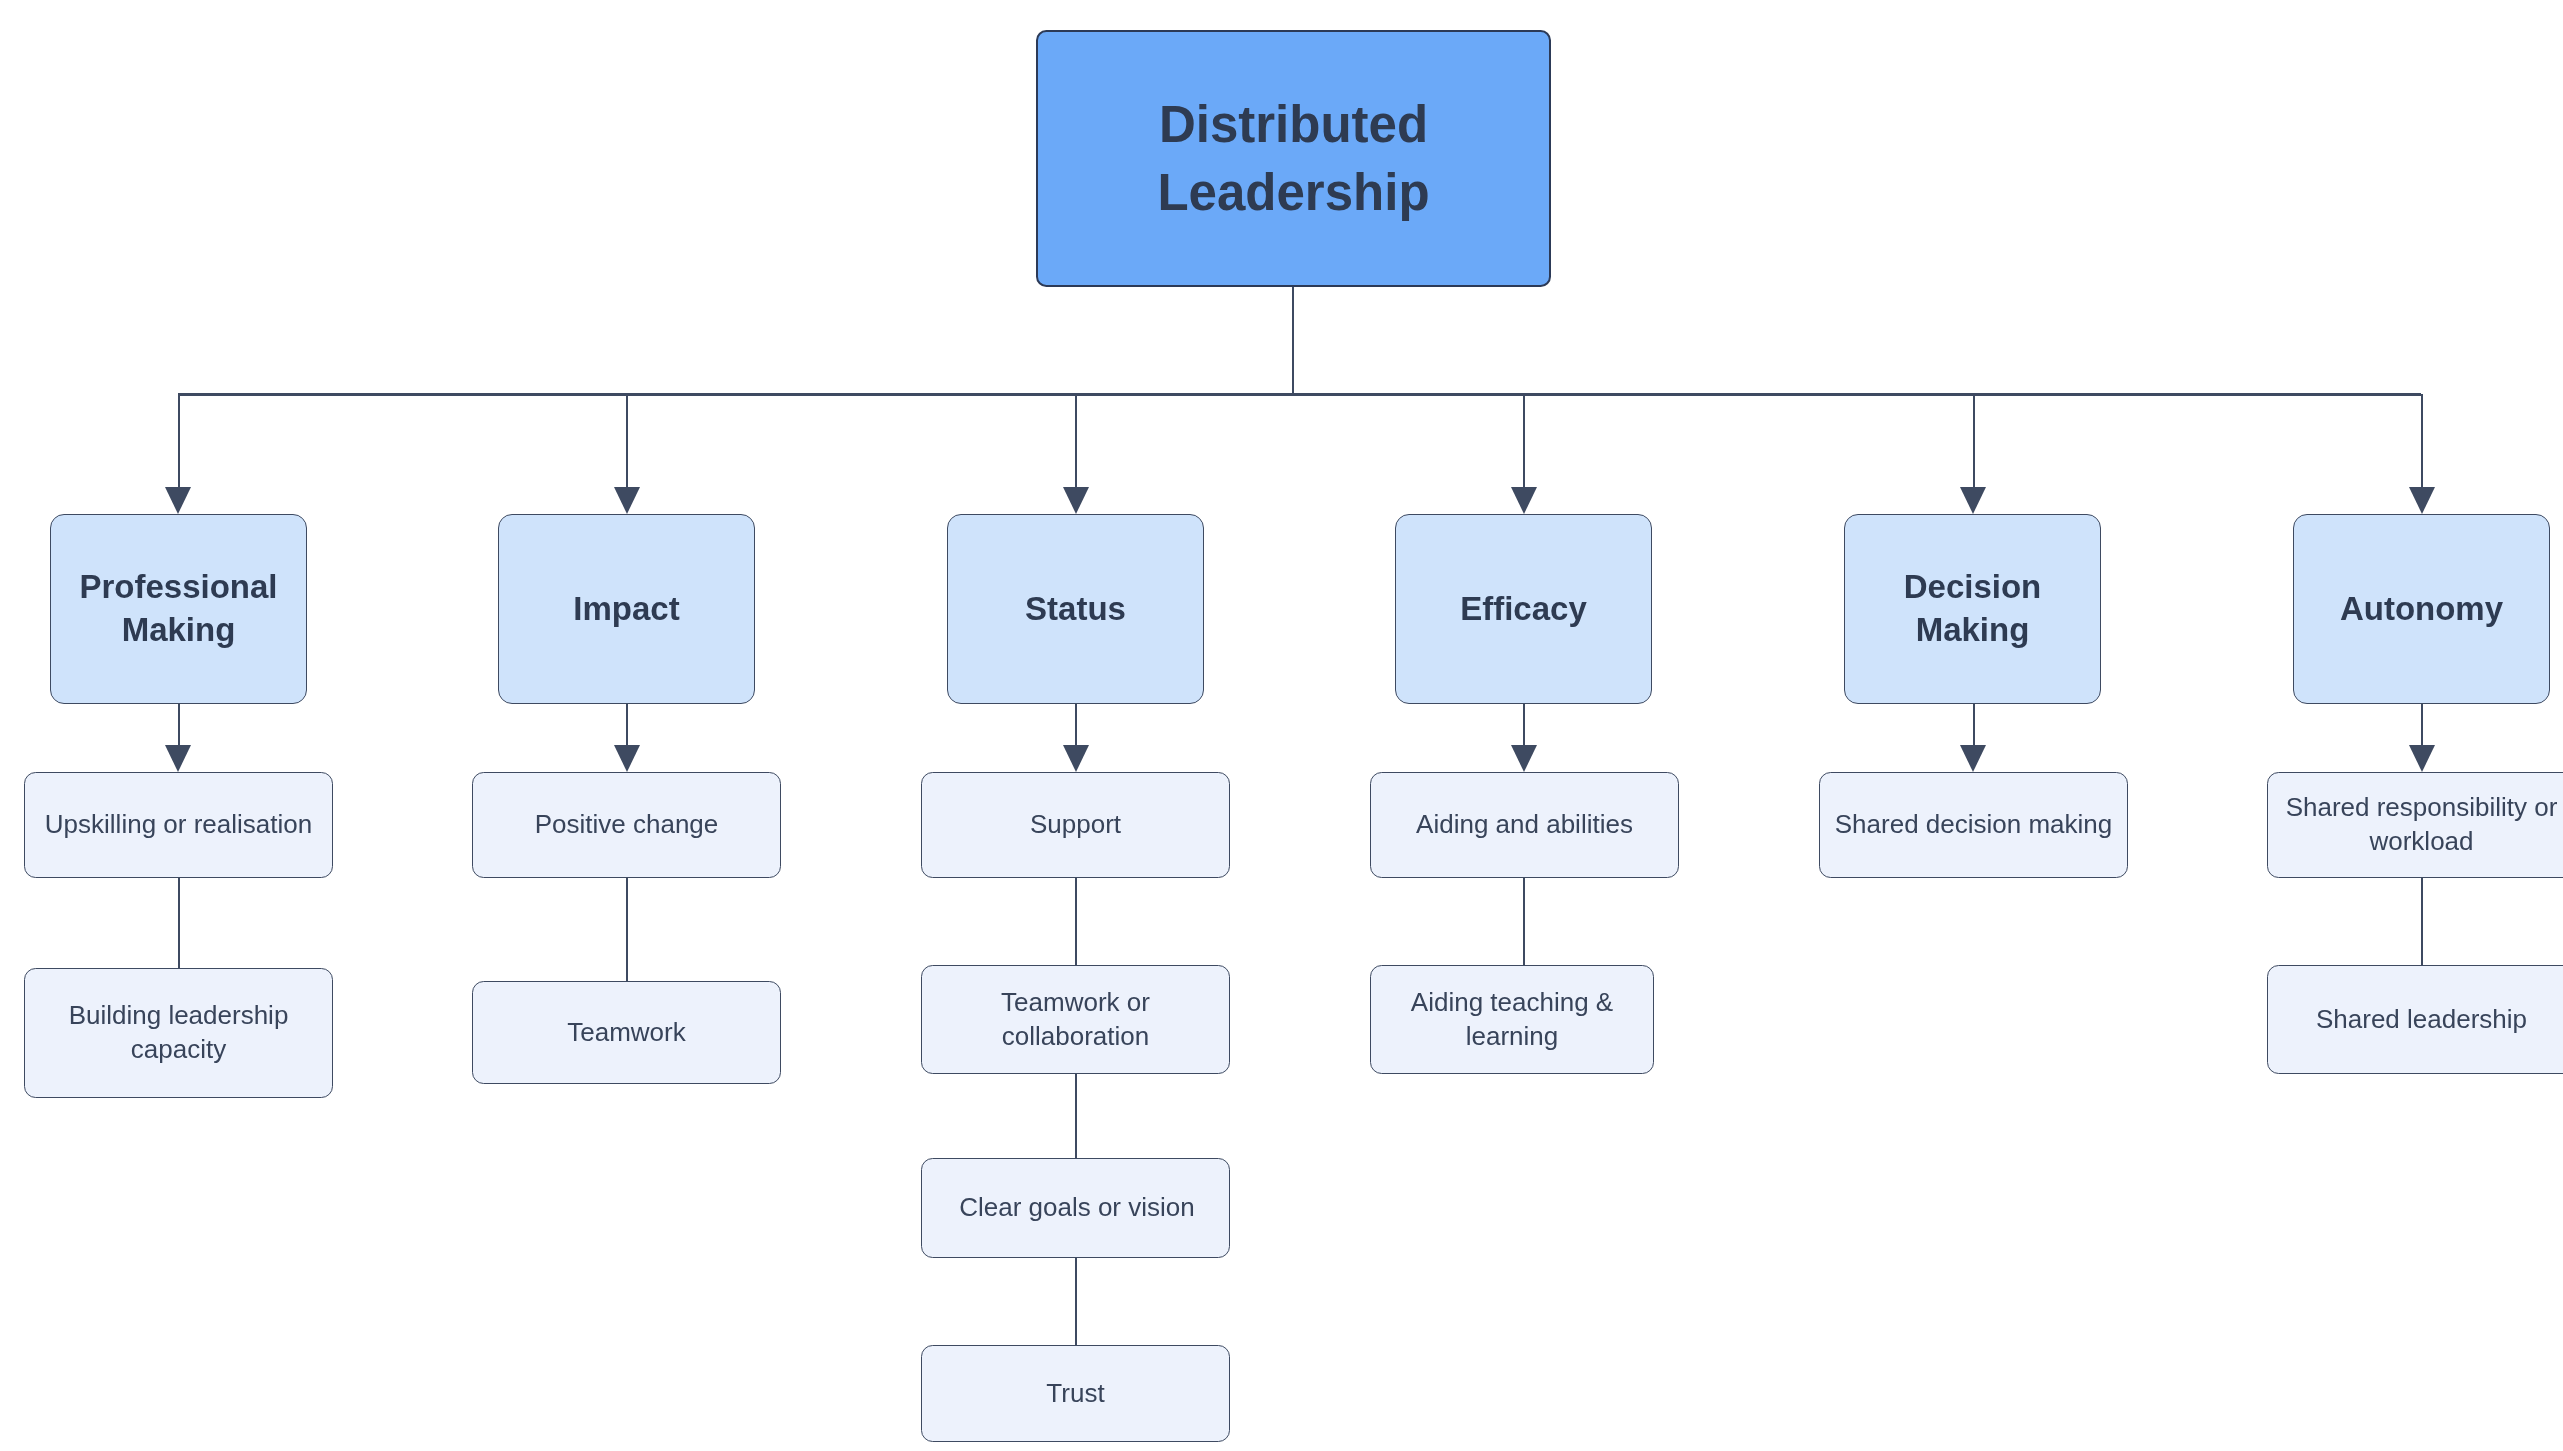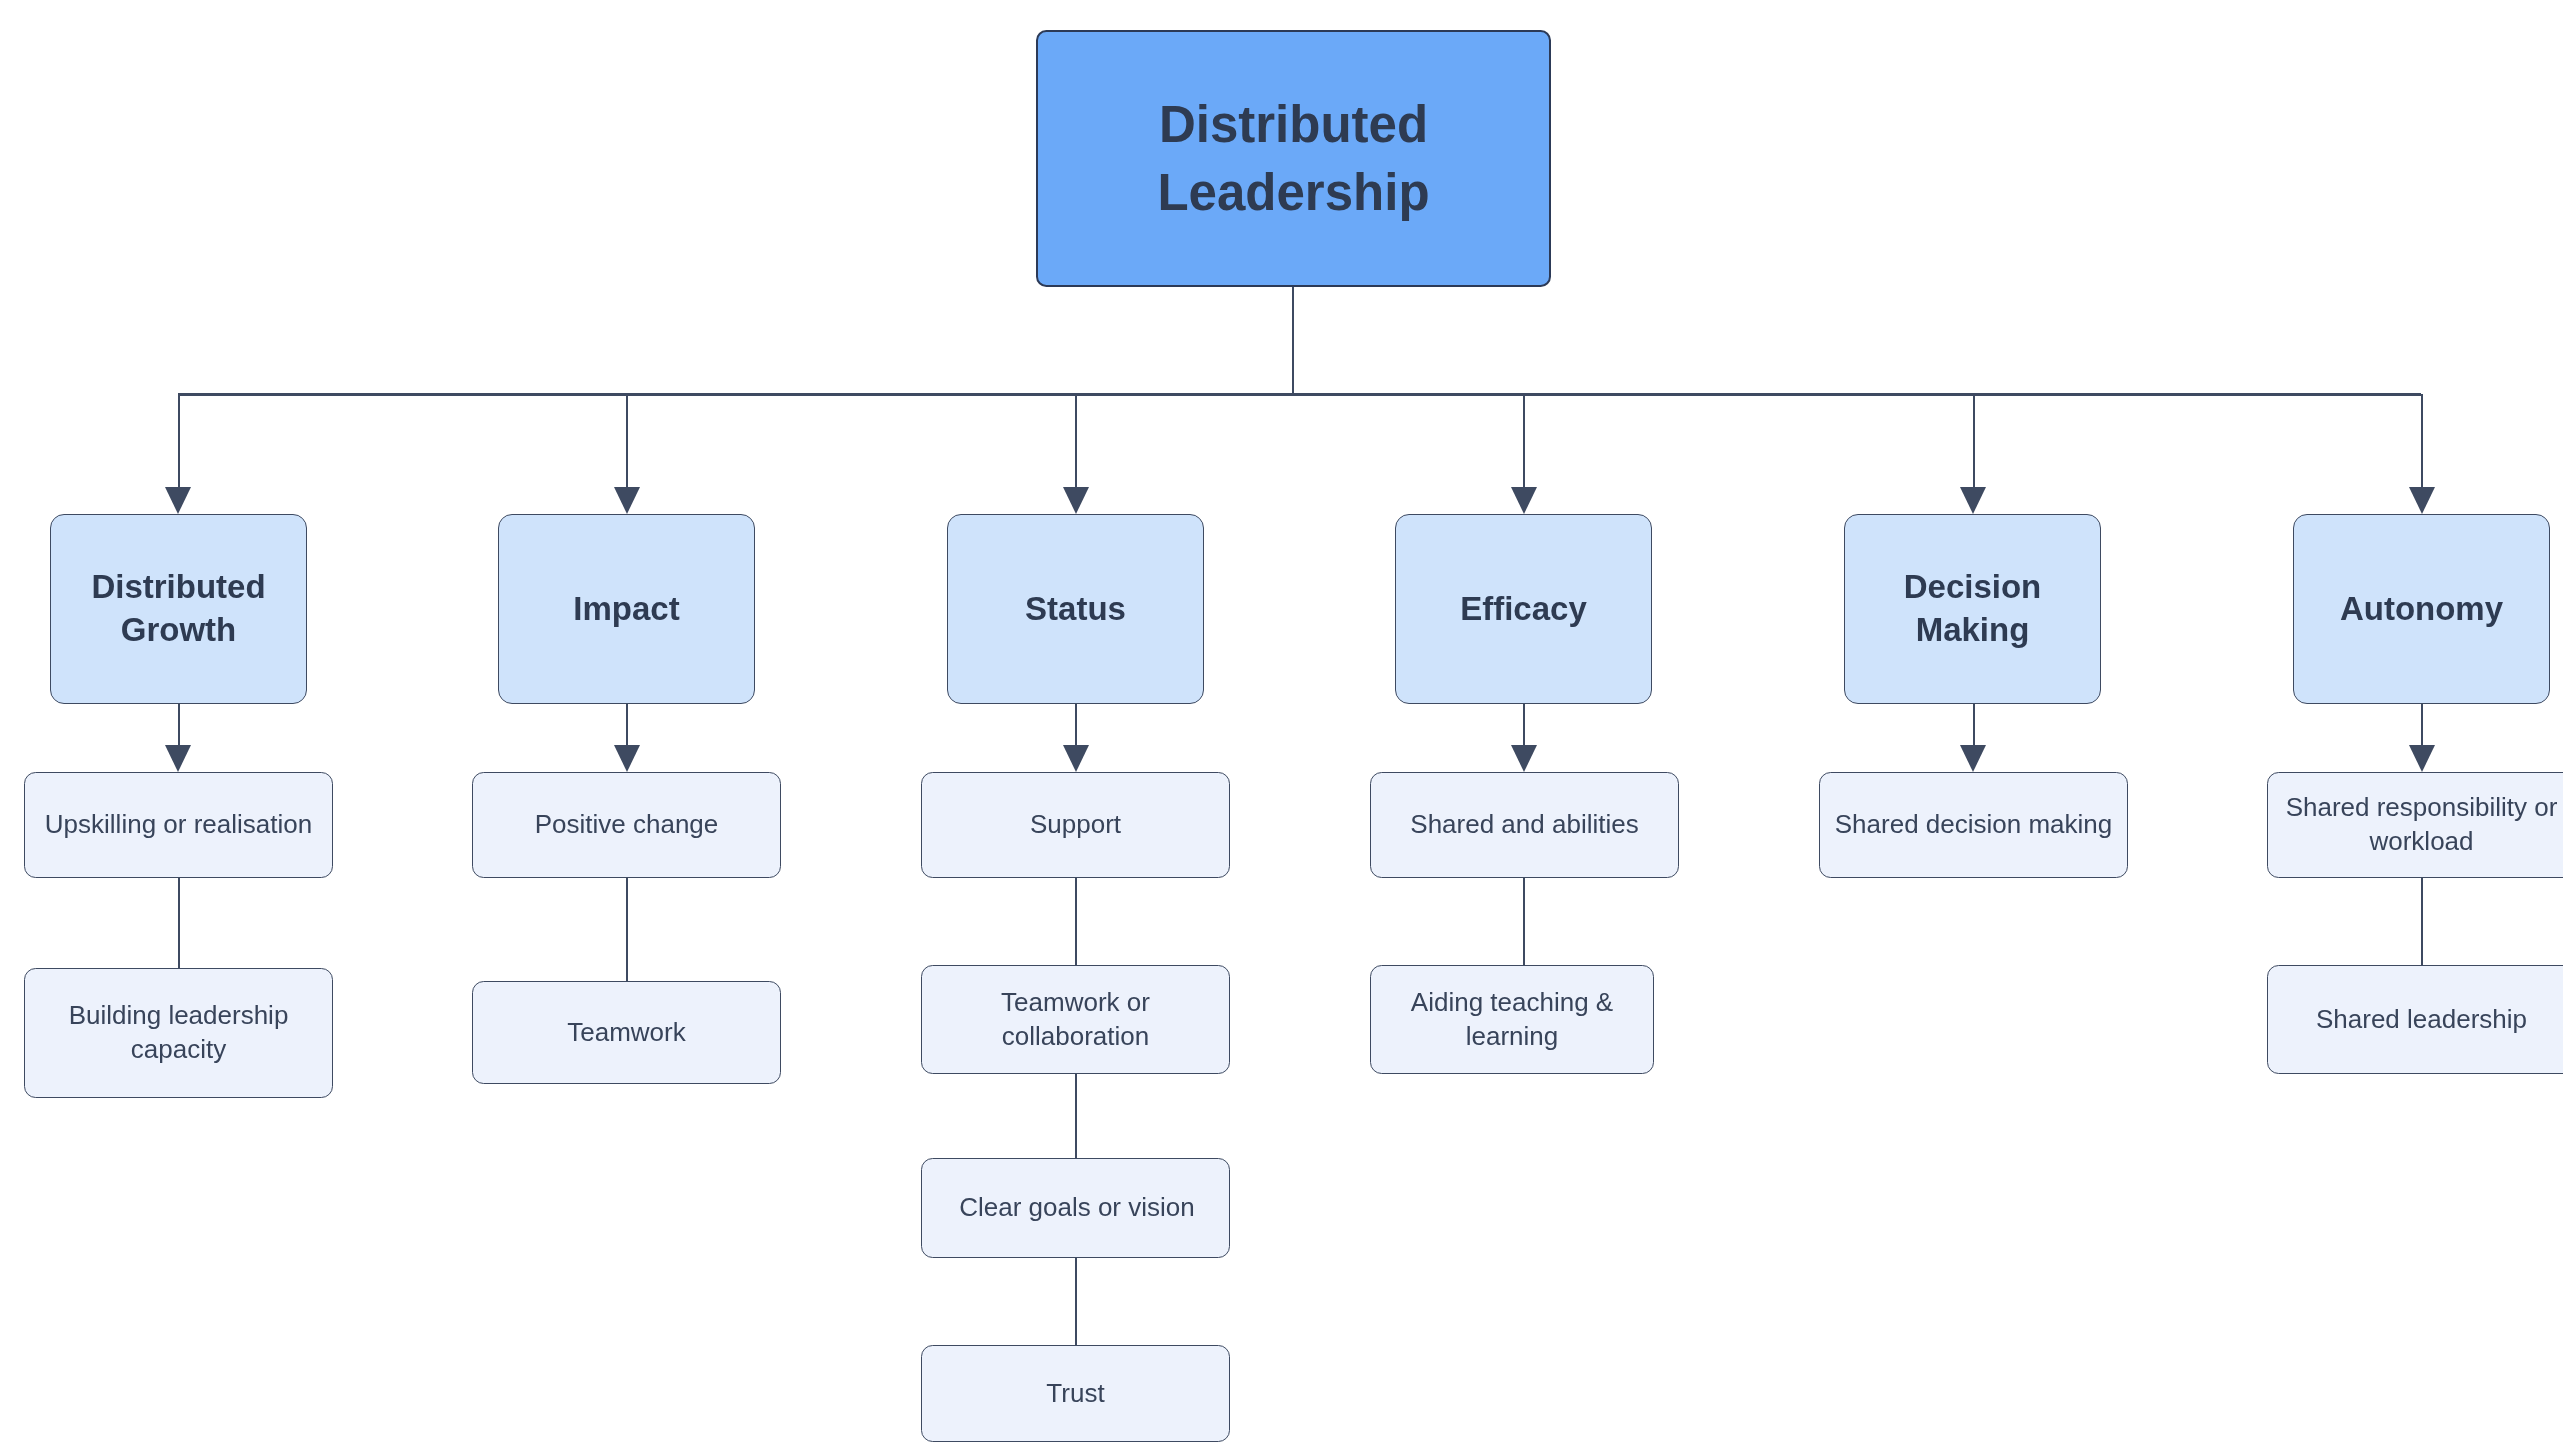--- a/index.html
+++ b/index.html
@@ -69,21 +69,21 @@
   <div class="line vline" style="left:1973px; top:394px; height:95px;"></div>
   <div class="arrowhead" style="left:1960px; top:487px;"></div>
   <div class="line vline" style="left:2421px; top:394px; height:95px;"></div>
   <div class="arrowhead" style="left:2409px; top:487px;"></div>
 
   <div class="node root-node" style="left:1036px; top:30px; width:515px; height:257px;">
     <span>Distributed Leadership</span>
   </div>
 
   <div class="node branch-node" style="left:50px; top:514px; width:257px; height:190px;">
-    <span>Distributed Growth</span>
+    <span>Professional Making</span>
   </div>
   <div class="node branch-node" style="left:498px; top:514px; width:257px; height:190px;">
     <span>Impact</span>
   </div>
   <div class="node branch-node" style="left:947px; top:514px; width:257px; height:190px;">
     <span>Status</span>
   </div>
   <div class="node branch-node" style="left:1395px; top:514px; width:257px; height:190px;">
     <span>Efficacy</span>
   </div>
@@ -133,21 +133,21 @@
   <div class="line vline" style="left:1075px; top:1074px; height:84px;"></div>
   <div class="node child-node" style="left:921px; top:1158px; width:309px; height:100px;padding-left:8px;">
     <span>Clear goals or vision</span>
   </div>
   <div class="line vline" style="left:1075px; top:1258px; height:87px;"></div>
   <div class="node child-node" style="left:921px; top:1345px; width:309px; height:97px;">
     <span>Trust</span>
   </div>
 
   <div class="node child-node" style="left:1370px; top:772px; width:309px; height:106px;">
-    <span>Shared and abilities</span>
+    <span>Aiding and abilities</span>
   </div>
   <div class="line vline" style="left:1523px; top:878px; height:87px;"></div>
   <div class="node child-node" style="left:1370px; top:965px; width:284px; height:109px;">
     <span>Aiding teaching &amp; learning</span>
   </div>
 
   <div class="node child-node" style="left:1819px; top:772px; width:309px; height:106px;">
     <span>Shared decision making</span>
   </div>
 

